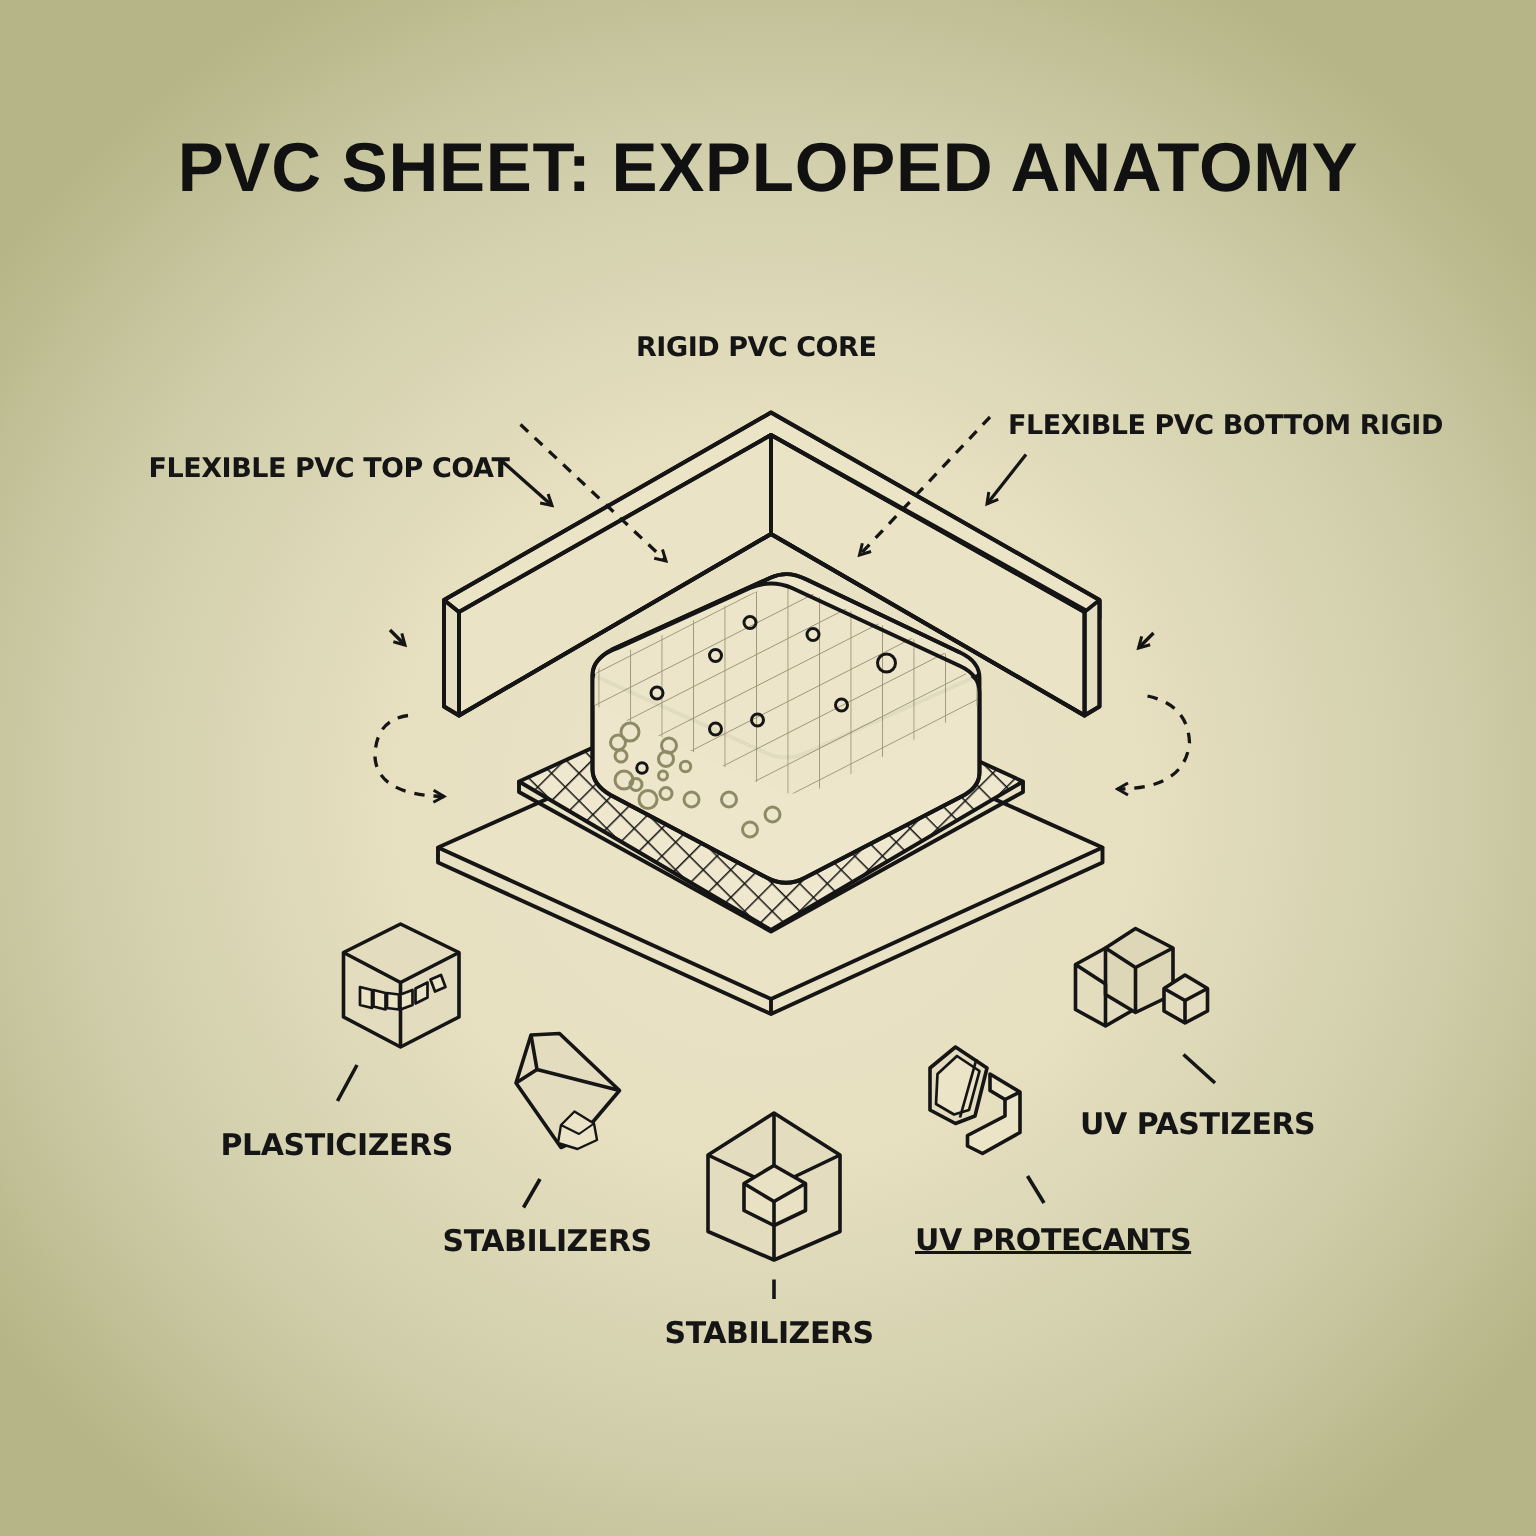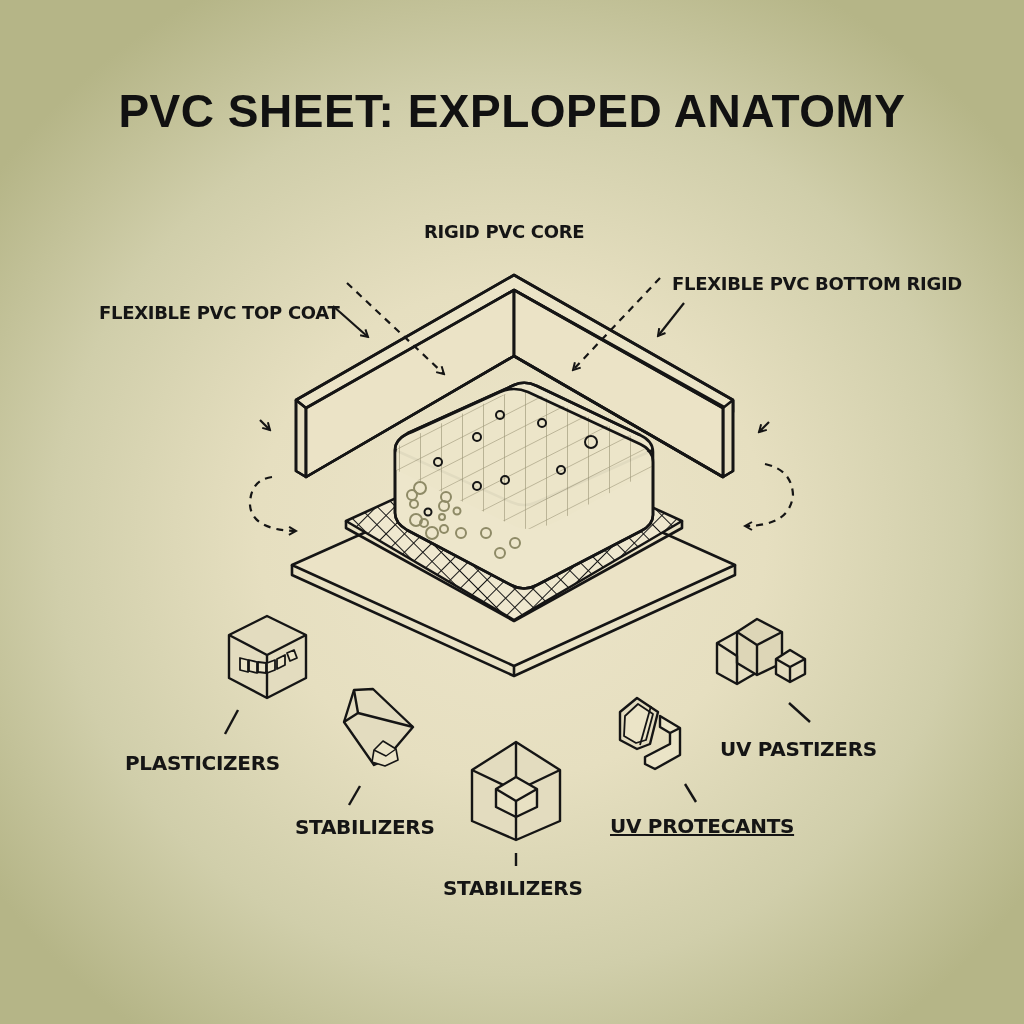--- a/index.html
+++ b/index.html
@@ -24,21 +24,21 @@
 </style>
 </head>
 <body>
 
 <div class="title">PVC SHEET: EXPLOPED ANATOMY</div>
 
 <div class="label lbl-sm" style="left:424px; top:221px;">RIGID PVC CORE</div>
 <div class="label lbl-sm" style="left:99px; top:286px;margin-top:16px;">FLEXIBLE PVC TOP COAT</div>
 <div class="label lbl-sm" style="left:672px; top:273px;">FLEXIBLE PVC BOTTOM RIGID</div>
 
-<div class="label lbl-md" style="left:125px; top:751px;">PLASTICIZERS</div>
+<div class="label lbl-md" style="left:147px; top:751px;">PLASTICIZERS</div>
 <div class="label lbl-md" style="left:295px; top:815px;">STABILIZERS</div>
 <div class="label lbl-md" style="left:443px; top:876px;">STABILIZERS</div>
 <div class="label lbl-md" style="left:610px; top:814px;text-decoration:underline;">UV PROTECANTS</div>
 <div class="label lbl-md" style="left:720px; top:737px;">UV PASTIZERS</div>
 
 <svg class="diagram" width="1024" height="1024" viewBox="0 0 1024 1024">
   <defs>
     <pattern id="crossHatch" width="13" height="13" patternUnits="userSpaceOnUse" patternTransform="rotate(45)">
       <rect width="13" height="13" fill="#efe8cf"></rect>
       <line x1="0" y1="0" x2="0" y2="13" stroke="#151515" stroke-width="2"></line>

